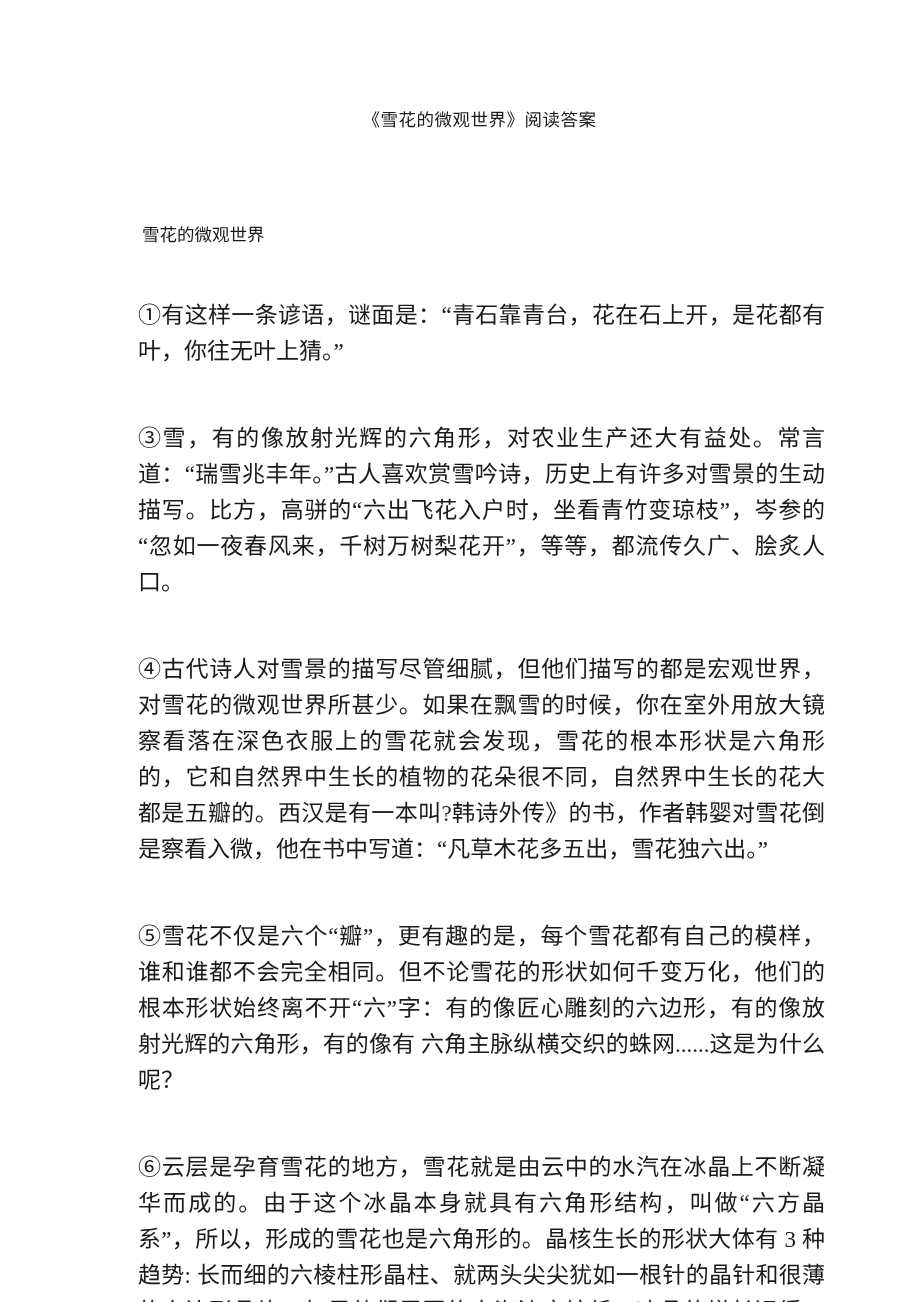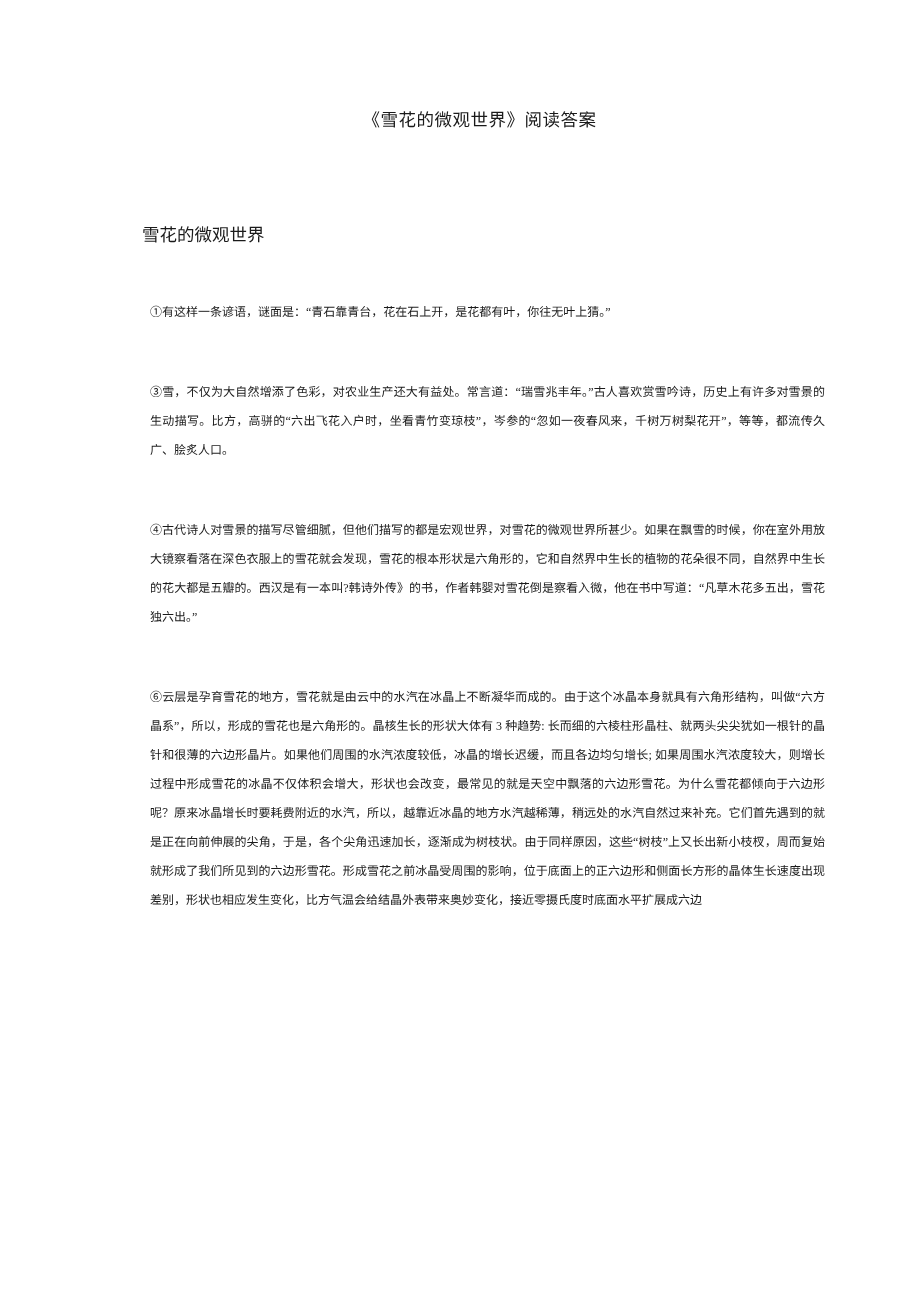--- a/index.html
+++ b/index.html
@@ -26,41 +26,42 @@
     line-height: 29px;
     margin: 0 0 86px 0;
     letter-spacing: 0.5px;
   }
   .article-title {
     font-size: 17.5px;
     line-height: 29px;
     margin: 0 0 48px 8px;
   }
   .para {
-    font-size: 12px;
-    line-height: 29px;
+    font-size: 23px;
+    line-height: 36px;
     text-align: justify;
     text-justify: inter-ideograph;
-    margin: 0 0 51px 16px;
+    margin: 0 0 51px 4px;
     word-break: break-all;
   }
   .para:last-child {
     margin-bottom: 0;
   }
 </style>
 </head>
 <body>
 
 <div class="page">
   <h1 class="doc-title">《雪花的微观世界》阅读答案</h1>
 
   <p class="article-title">雪花的微观世界</p>
 
   <p class="para">①有这样一条谚语，谜面是：“青石靠青台，花在石上开，是花都有叶，你往无叶上猜。”</p>
 
 
-  <p class="para">③雪，不仅为大自然增添了色彩，对农业生产还大有益处。常言道：“瑞雪兆丰年。”古人喜欢赏雪吟诗，历史上有许多对雪景的生动描写。比方，高骈的“六出飞花入户时，坐看青竹变琼枝”，岑参的“忽如一夜春风来，千树万树梨花开”，等等，都流传久广、脍炙人口。</p>
+  <p class="para">③雪，有的像放射光辉的六角形，对农业生产还大有益处。常言道：“瑞雪兆丰年。”古人喜欢赏雪吟诗，历史上有许多对雪景的生动描写。比方，高骈的“六出飞花入户时，坐看青竹变琼枝”，岑参的“忽如一夜春风来，千树万树梨花开”，等等，都流传久广、脍炙人口。</p>
 
   <p class="para">④古代诗人对雪景的描写尽管细腻，但他们描写的都是宏观世界，对雪花的微观世界所甚少。如果在飘雪的时候，你在室外用放大镜察看落在深色衣服上的雪花就会发现，雪花的根本形状是六角形的，它和自然界中生长的植物的花朵很不同，自然界中生长的花大都是五瓣的。西汉是有一本叫?韩诗外传》的书，作者韩婴对雪花倒是察看入微，他在书中写道：“凡草木花多五出，雪花独六出。”</p>
 
+  <p class="para">⑤雪花不仅是六个“瓣”，更有趣的是，每个雪花都有自己的模样，谁和谁都不会完全相同。但不论雪花的形状如何千变万化，他们的根本形状始终离不开“六”字：有的像匠心雕刻的六边形，有的像放射光辉的六角形，有的像有 六角主脉纵横交织的蛛网......这是为什么呢？</p>
 
   <p class="para">⑥云层是孕育雪花的地方，雪花就是由云中的水汽在冰晶上不断凝华而成的。由于这个冰晶本身就具有六角形结构，叫做“六方晶系”，所以，形成的雪花也是六角形的。晶核生长的形状大体有 3 种趋势: 长而细的六棱柱形晶柱、就两头尖尖犹如一根针的晶针和很薄的六边形晶片。如果他们周围的水汽浓度较低，冰晶的增长迟缓，而且各边均匀增长; 如果周围水汽浓度较大，则增长过程中形成雪花的冰晶不仅体积会增大，形状也会改变，最常见的就是天空中飘落的六边形雪花。为什么雪花都倾向于六边形呢？原来冰晶增长时要耗费附近的水汽，所以，越靠近冰晶的地方水汽越稀薄，稍远处的水汽自然过来补充。它们首先遇到的就是正在向前伸展的尖角，于是，各个尖角迅速加长，逐渐成为树枝状。由于同样原因，这些“树枝”上又长出新小枝杈，周而复始就形成了我们所见到的六边形雪花。形成雪花之前冰晶受周围的影响，位于底面上的正六边形和侧面长方形的晶体生长速度出现差别，形状也相应发生变化，比方气温会给结晶外表带来奥妙变化，接近零摄氏度时底面水平扩展成六边</p>
 </div>
 
 </body></html>

